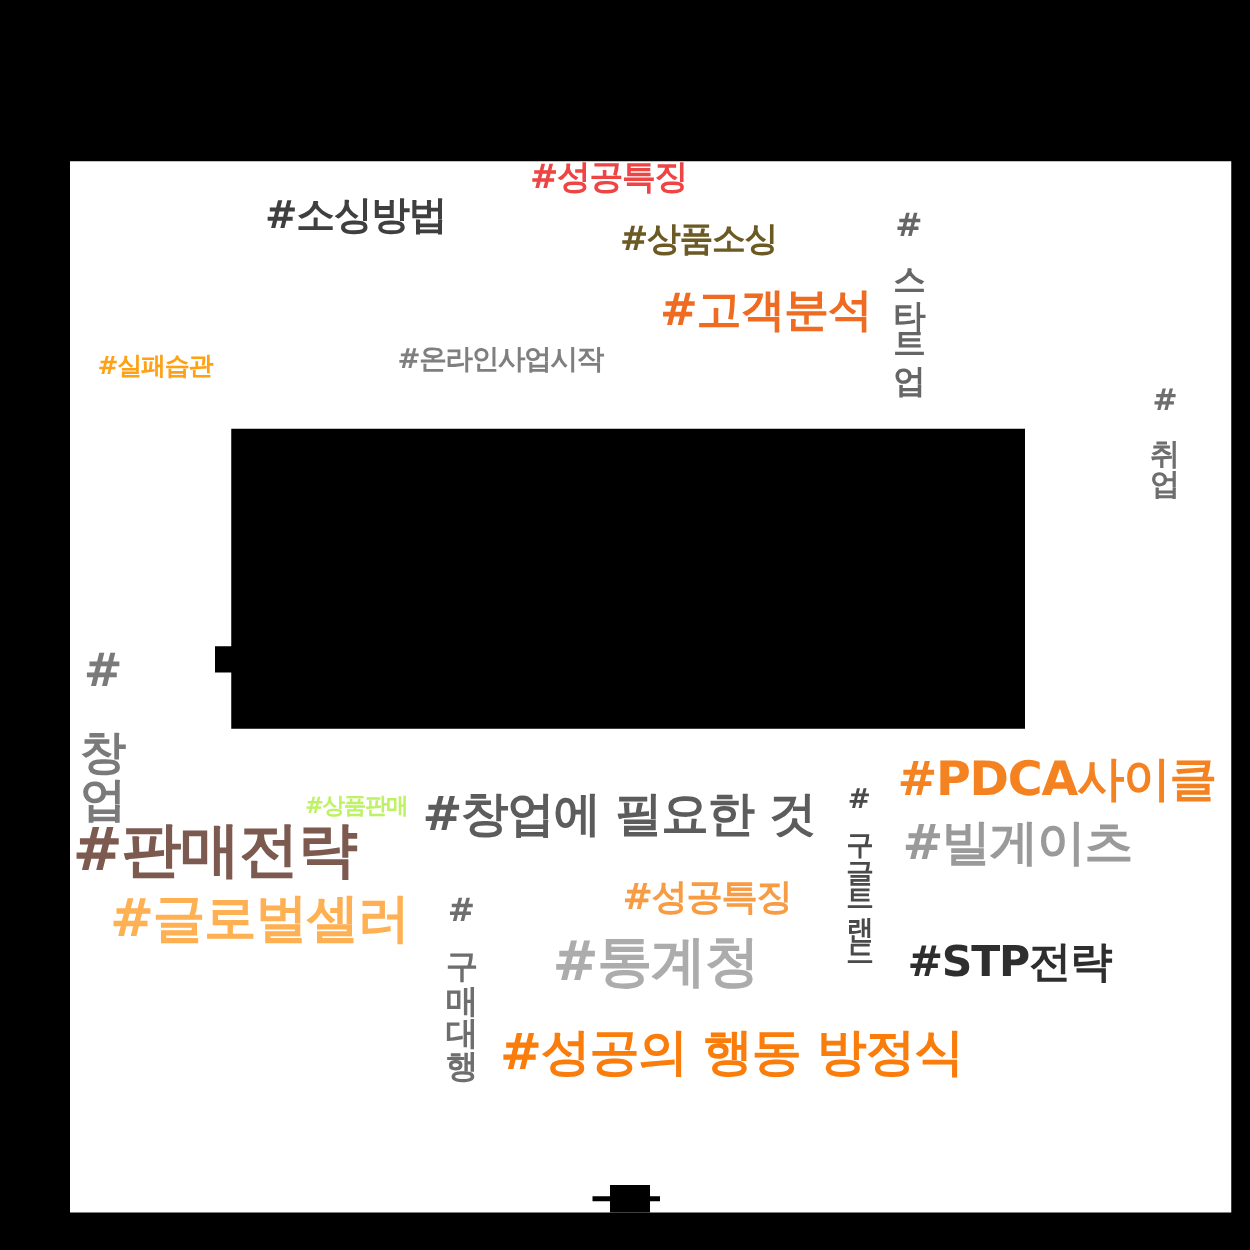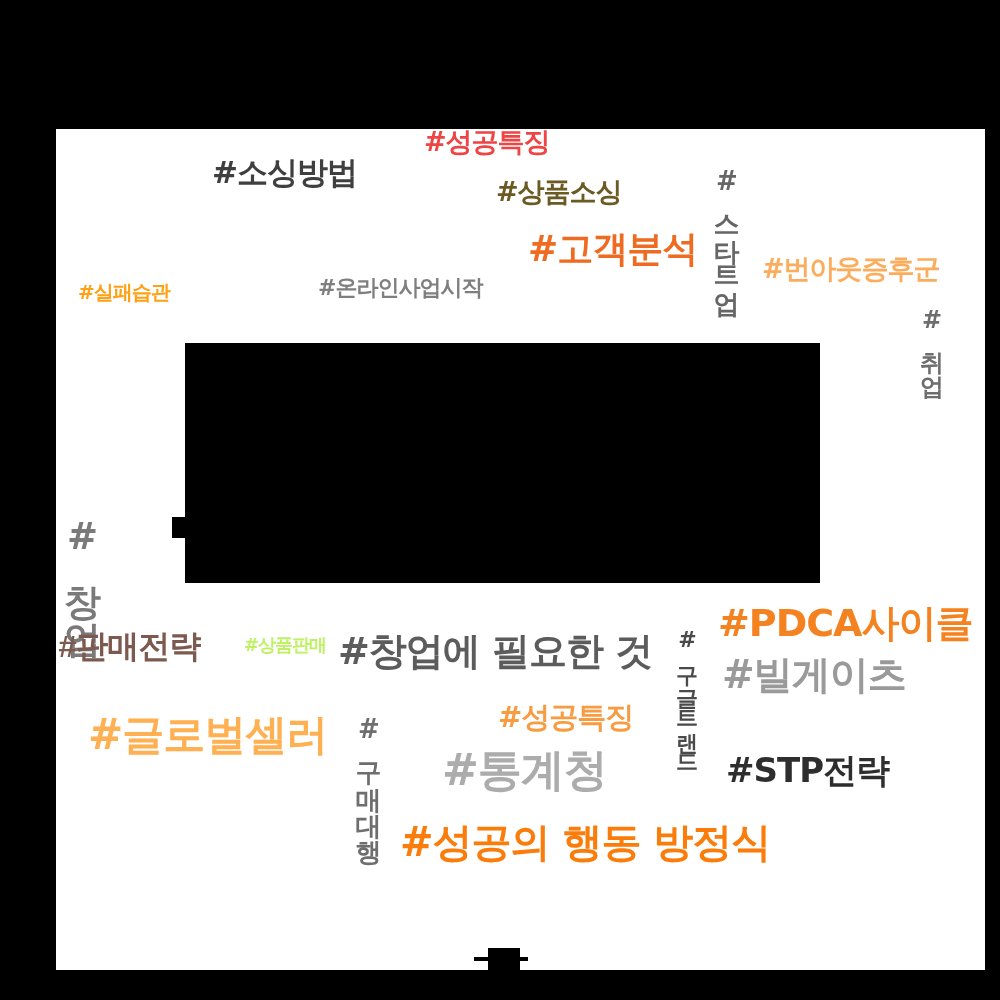--- a/index.html
+++ b/index.html
@@ -41,21 +41,21 @@
   .t2 {left:496px;top:178px;font-size:27px;}
   .t3 {left:148px;top:210px;font-size:37px;}
   .t5 {left:528px;top:231px;font-size:36px;}
   .t6 {left:762px;top:255px;font-size:27px;}
   .t7 {left:318px;top:277px;font-size:22px;}
   .t8 {left:78px; top:282px;font-size:20px;}
   .t11{left:244px;top:615px;font-size:18px;}
   .t12{left:718px;top:604px;font-size:38px;}
   .t13{left:338px;top:632px;font-size:38px;}
   .t15{left:722px;top:655px;font-size:39px;}
-  .t16{left:58px; top:633px;font-size:32px;font-family:Liberation Mono, monospace;}
+  .t16{left:58px; top:656px;font-size:48px;}
   .t17{left:498px;top:703px;font-size:29px;}
   .t18{left:88px; top:714px;font-size:42px;}
   .t20{left:442px;top:748px;font-size:44px;}
   .t21{left:726px;top:753px;font-size:34px;}
   .t22{left:400px;top:822px;font-size:40px;}
   
   .t4 {left:714px;top:166px;font-size:26px;height:140px;}
   .t9 {left:920px;top:306px;font-size:24px;height:80px;}
   .t10{left:64px; top:515px;font-size:37px;height:125px;}
   .t14{left:676px;top:627px;font-size:22px;height:165px;}
@@ -65,21 +65,20 @@
 <body>
 
 <div id="canvas">
   <div id="white-panel"></div>
 
   <div class="tag t0" style="color: #ef4444;">#성공특징</div>
   <div class="tag t1" style="color: rgb(63, 63, 63);">#소싱방법</div>
   <div class="tag t2" style="color: rgb(107, 90, 35);">#상품소싱</div>
   <div class="tag vertical t4" style="color: rgb(102, 102, 102);">#스타트업</div>
   <div class="tag t5" style="color: rgb(238, 107, 33);">#고객분석</div>
-  <div class="tag t6" style="color: rgb(251, 173, 93);">#번아웃증후군</div>
   <div class="tag t7" style="color: rgb(127, 127, 127);">#온라인사업시작</div>
   <div class="tag t8" style="color: rgb(255, 161, 20);">#실패습관</div>
   <div class="tag vertical t9" style="color: rgb(110, 110, 110);">#취업</div>
   <div class="tag vertical t10" style="color: rgb(122, 122, 122);">#창업</div>
   <div class="tag t11" style="color: #bef264; margin-top: 21px;">#상품판매</div>
   <div class="tag t12" style="color: rgb(245, 130, 32);">#PDCA사이클</div>
   <div class="tag t13" style="color: rgb(92, 92, 92);">#창업에 필요한 것</div>
   <div class="tag vertical t14" style="color: rgb(74, 74, 74);">#구글트랜드</div>
   <div class="tag t15" style="color: rgb(154, 154, 154);">#빌게이츠</div>
   <div class="tag t16" style="color: rgb(125, 90, 80);">#판매전략</div>

